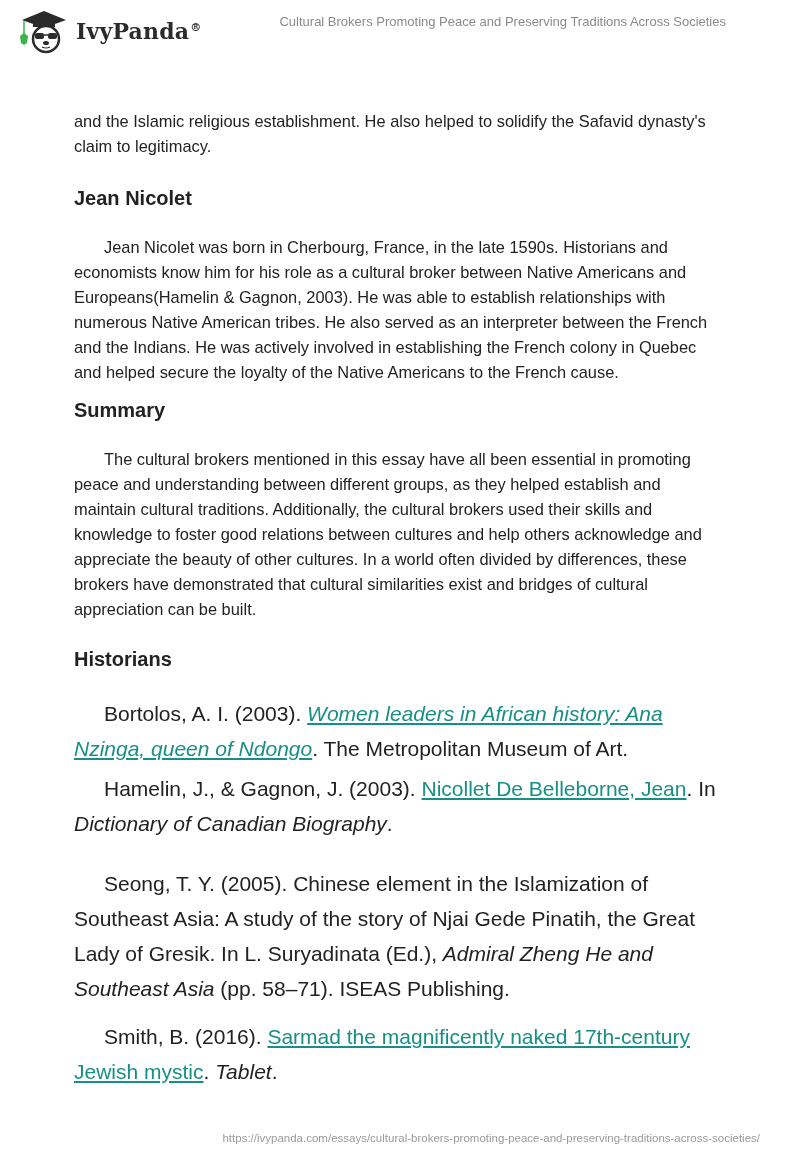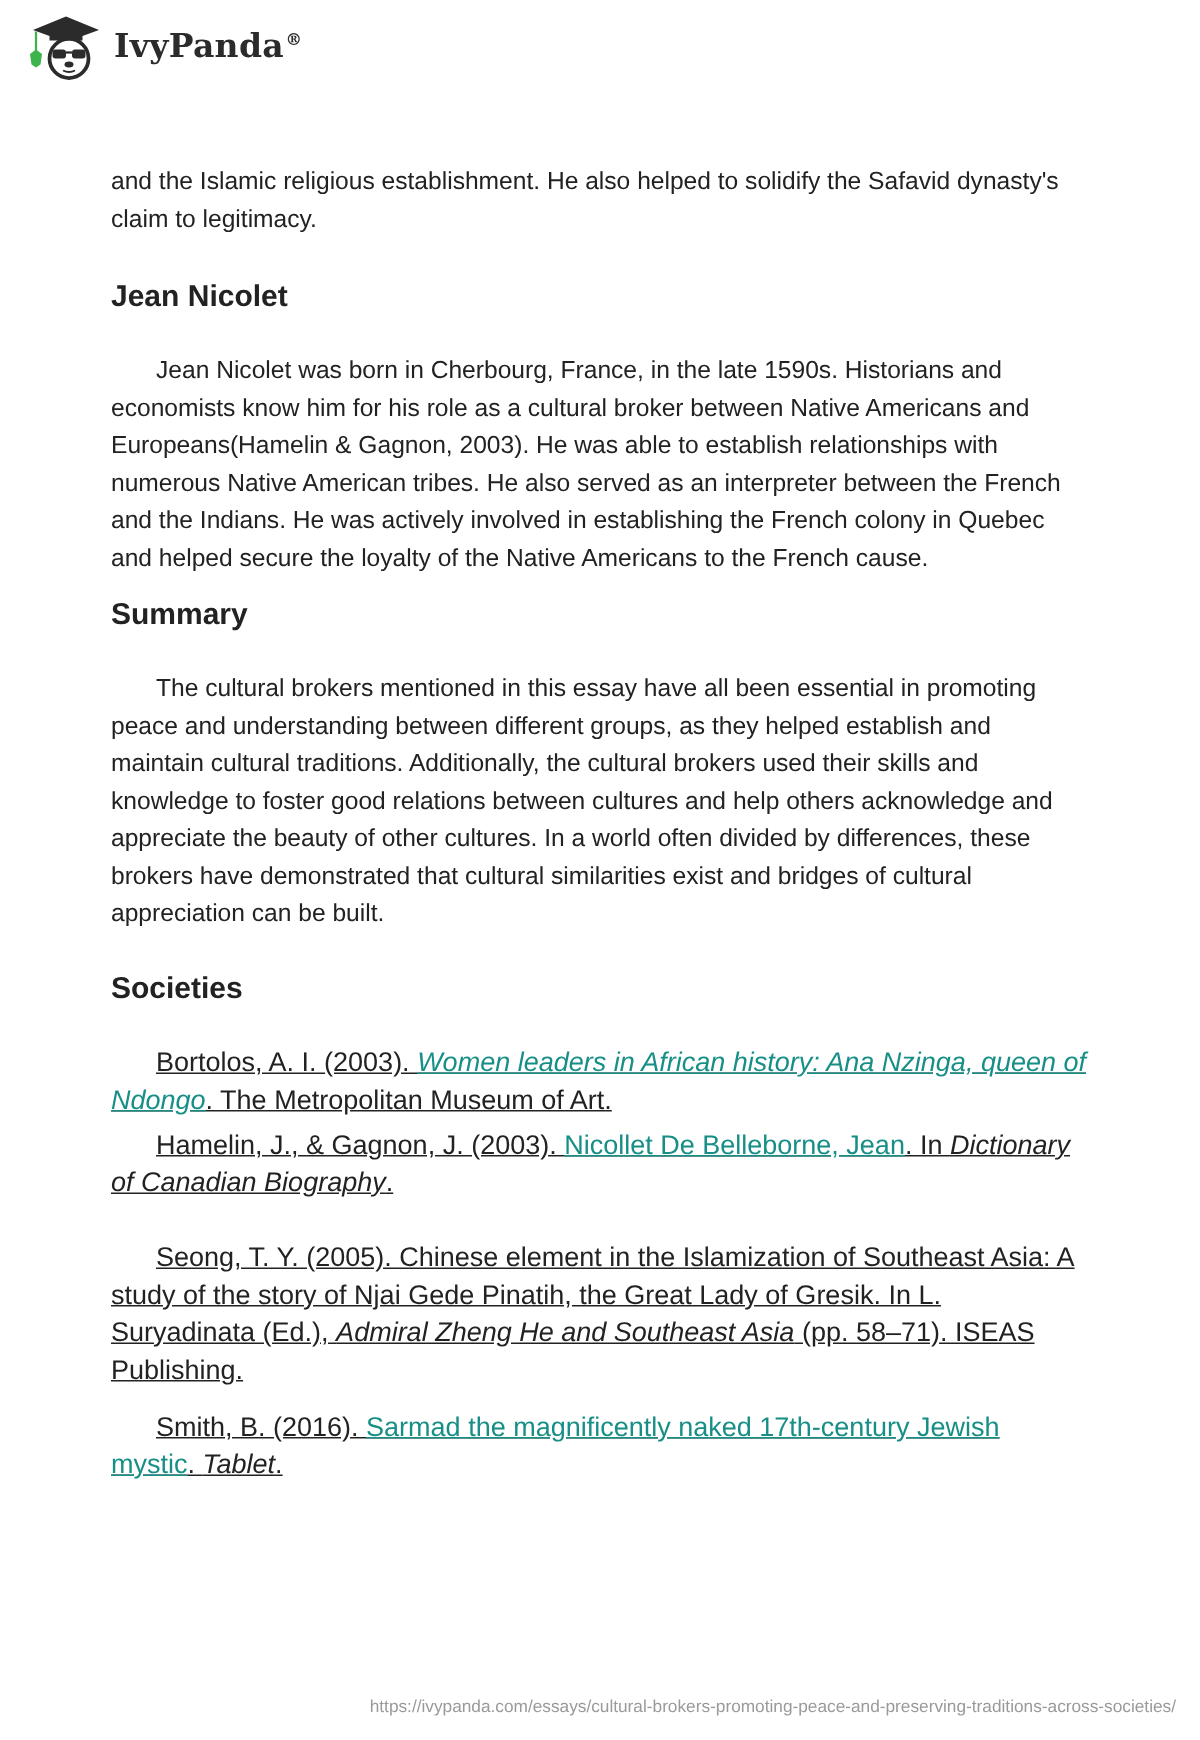--- a/index.html
+++ b/index.html
@@ -29,25 +29,25 @@
     .content {
       position: absolute; left: 74px; top: 70px; width: 650px;
     }
     p.body {
       font-size: 16.4px; line-height: 25px; color: #222; margin-top: 39px;
     }
     p.indent { text-indent: 30px; }
     h2 {
       font-size: 20px; font-weight: bold; color: #222; line-height: 34px;
     }
-    .ref { font-size: 18px; line-height: 25px; text-indent: 30px; color: #222; text-decoration: underline; }
+    .ref { font-size: 21px; line-height: 35px; text-indent: 30px; color: #222; }
     .ref a { color: #178f86; text-decoration: underline; }
     .ref i { font-style: italic; }
     .footer-url {
-      position: absolute; right: 16px; top: 1132px; font-size: 11.5px; color: #9a9a9a;
+      position: absolute; right: 40px; top: 1132px; font-size: 11.5px; color: #9a9a9a;
     }
   </style>
 </head>
 <body>
 
 <div class="header">
   <div class="logo">
     <span>
       <svg width="52" height="46" viewBox="0 0 52 46">
 
@@ -60,32 +60,33 @@
         <circle cx="28" cy="31" r="13" fill="#ffffff" stroke="#2b2b2b" stroke-width="2.5"></circle>
         <rect x="17" y="25" width="9" height="6" rx="2" fill="#2b2b2b"></rect>
         <rect x="30" y="25" width="9" height="6" rx="2" fill="#2b2b2b"></rect>
         <line x1="26" y1="27" x2="30" y2="27" stroke="#2b2b2b" stroke-width="1.5"></line>
         <ellipse cx="28" cy="35" rx="3" ry="2" fill="#2b2b2b"></ellipse>
         <path d="M24,39 Q28,41 32,39" stroke="#2b2b2b" stroke-width="1.2" fill="none"></path>
       </svg>
     </span>
     <span class="logo-text"><span>IvyPanda</span><span class="logo-reg">®</span></span>
   </div>
+  <div class="header-title">Cultural Brokers Promoting Peace and Preserving Traditions Across Societies</div>
 </div>
 
 <div class="content">
   <p class="body">and the Islamic religious establishment. He also helped to solidify the Safavid dynasty's claim to legitimacy.</p>
 
   <h2 style="margin-top:22px;">Jean Nicolet</h2>
   <p class="body indent" style="margin-top:20px;">Jean Nicolet was born in Cherbourg, France, in the late 1590s. Historians and economists know him for his role as a cultural broker between Native Americans and Europeans(Hamelin &amp; Gagnon, 2003). He was able to establish relationships with numerous Native American tribes. He also served as an interpreter between the French and the Indians. He was actively involved in establishing the French colony in Quebec and helped secure the loyalty of the Native Americans to the French cause.</p>
 
   <h2 style="margin-top:8px;">Summary</h2>
   <p class="body indent" style="margin-top:20px;">The cultural brokers mentioned in this essay have all been essential in promoting peace and understanding between different groups, as they helped establish and maintain cultural traditions. Additionally, the cultural brokers used their skills and knowledge to foster good relations between cultures and help others acknowledge and appreciate the beauty of other cultures. In a world often divided by differences, these brokers have demonstrated that cultural similarities exist and bridges of cultural appreciation can be built.</p>
 
-  <h2 style="margin-top:20px;">Societies</h2>
+  <h2 style="margin-top:20px;">Historians</h2>
 
   <div>
     <p class="ref" style="margin-top:20px;">
       <span>Bortolos, A. I. (2003). </span><a href="#"><i>Women leaders in African history: Ana Nzinga, queen of Ndongo</i></a><span>. The Metropolitan Museum of Art.</span>
     </p>
     <p class="ref" style="margin-top:5px;">
       <span>Hamelin, J., &amp; Gagnon, J. (2003). </span><a href="#">Nicollet De Belleborne, Jean</a><span>. In </span><i>Dictionary of Canadian Biography</i><span>.</span>
     </p>
     <p class="ref" style="margin-top:25px;">
       <span>Seong, T. Y. (2005). Chinese element in the Islamization of Southeast Asia: A study of the story of Njai Gede Pinatih, the Great Lady of Gresik. In L. Suryadinata (Ed.), </span><i>Admiral Zheng He and Southeast Asia</i><span> (pp. 58–71). ISEAS Publishing.</span>

